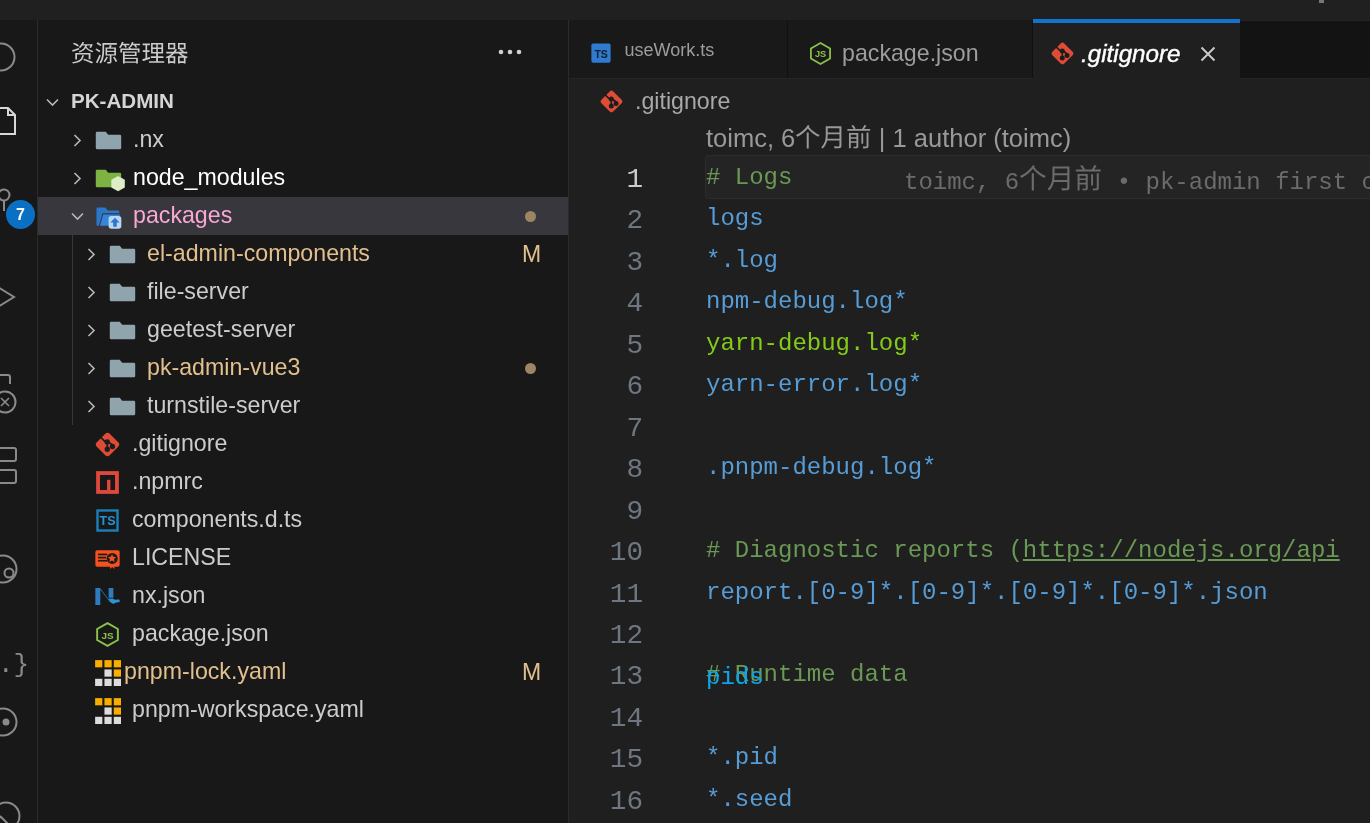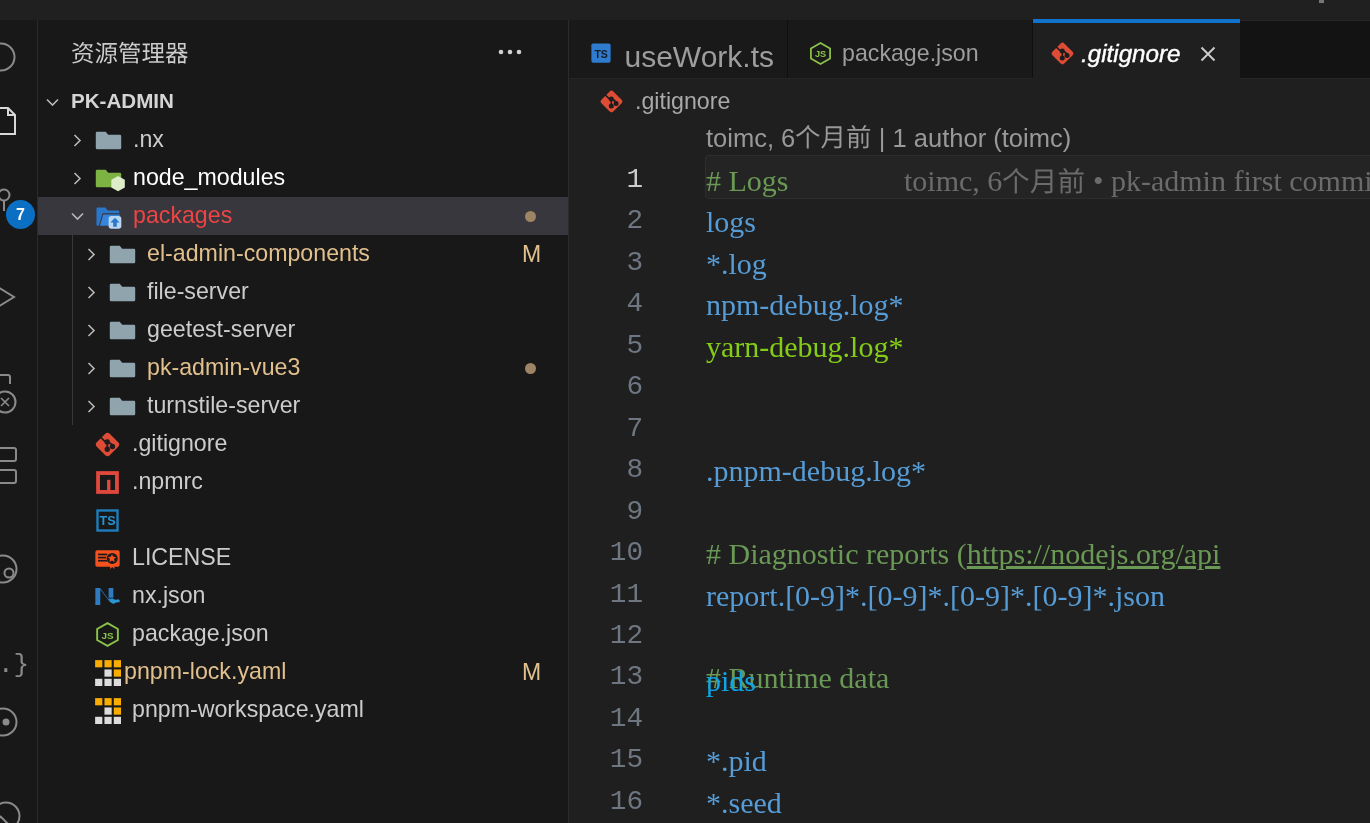--- a/index.html
+++ b/index.html
@@ -1,18 +1,18 @@
 <!DOCTYPE html>
 <html><head><meta charset="utf-8"><style>
 html,body{margin:0;padding:0;background:#1f1f1f;width:1370px;height:823px;overflow:hidden}
 *{box-sizing:border-box}
 body{font-family:"Liberation Sans",sans-serif;-webkit-font-smoothing:antialiased}
 .abs{position:absolute}
 .row-label{position:absolute;font-size:23.2px;color:#cccccc;white-space:pre}
-.code{position:absolute;left:706px;font-family:Liberation Serif, serif;font-size:30px;white-space:pre}
+.code{position:absolute;left:706px;font-family:Liberation Mono, monospace;font-size:24px;white-space:pre}
 .lnum{position:absolute;left:569px;width:74px;text-align:right;font-family:"Liberation Mono",monospace;font-size:27.7px;color:#6e7681}
 </style></head>
 <body>
 <div class="abs" style="left:0;top:0;width:1370px;height:823px;background:#1f1f1f;overflow:hidden">
 <div class="abs" style="left:0;top:0;width:1370px;height:20px;background:#202020"></div>
 <div class="abs" style="left:1319px;top:0;width:5px;height:3px;background:#777"></div>
 <div class="abs" style="left:0;top:20px;width:38px;height:803px;background:#181818;border-right:1px solid #2b2b2b"></div>
 <div class="abs" style="left:38px;top:20px;width:531px;height:803px;background:#181818;border-right:1px solid #2b2b2b"></div>
 <div class="abs" style="left:0;top:20px;width:37px;height:803px;overflow:hidden">
 <svg class="abs" width="37" height="803" viewBox="0 0 37 803" fill="none">
@@ -71,21 +71,21 @@
 <div class="abs" style="left:38px;top:197.3px;width:530px;height:38px;background:#37373d"></div>
 <svg width="16" height="16" viewBox="0 0 16 16" style="position:absolute;left:69px;top:208.3px">
       <path d="M3 5.5 L8.5 11 L14 5.5" fill="none" stroke="#b8b8b8" stroke-width="1.6"></path>
     </svg>
 <svg width="27" height="27" viewBox="0 0 24 24" style="position:absolute;left:94.5px;top:202.8px">
 <path d="M1.4 3.9 h7.8 l2.1 2.7 h9.2 a1.1 1.1 0 0 1 1.1 1.1 v1.5 h-14.9 l-3.3 11 h-1 a1.1 1.1 0 0 1 -1.1-1.1 v-14.1 a1.1 1.1 0 0 1 1.1-1.1z" fill="#2a77cc"></path>
 <path d="M7.3 10.3 h14.9 l-2.9 10 h-14.9 z" fill="#3585dc"></path>
 <rect x="12.1" y="11.6" width="11.3" height="11.3" rx="2.4" fill="#b9d7f3"></rect>
 <path d="M17.75 13.2 l4.1 4.1 h-2.5 v3.9 h-3.2 v-3.9 h-2.5 z" fill="#2a77cc"></path>
     </svg>
-<div class="row-label" style="left:133px;top:202.3px;color:#ef4444">packages</div>
+<div class="row-label" style="left:133px;top:202.3px;color:#f9a8d4">packages</div>
 <div class="abs" style="left:525px;top:210.8px;width:11px;height:11px;border-radius:50%;background:#9d8464"></div>
 <svg width="16" height="16" viewBox="0 0 16 16" style="position:absolute;left:83px;top:246.3px">
       <path d="M5.5 3 L11 8.5 L5.5 14" fill="none" stroke="#b8b8b8" stroke-width="1.6"></path>
     </svg>
 <svg width="27" height="27" viewBox="0 0 24 24" style="position:absolute;left:108.5px;top:240.8px">
 <path d="M1.9 4.2 h7.7 l2.1 2.7 h10.4 a1.2 1.2 0 0 1 1.2 1.2 v10.5 a1.2 1.2 0 0 1 -1.2 1.2 h-20.2 a1.2 1.2 0 0 1 -1.2 -1.2 v-13.2 a1.2 1.2 0 0 1 1.2-1.2z" fill="#90a4ae"></path>
     </svg>
 <div class="row-label" style="left:147px;top:240.3px;color:#e2c08d">el-admin-components</div>
 <div class="abs" style="left:522px;top:241.1px;width:18px;text-align:center;font-size:23px;color:#e2c08d">M</div>
 <svg width="16" height="16" viewBox="0 0 16 16" style="position:absolute;left:83px;top:284.3px">
@@ -131,20 +131,21 @@
 <div class="row-label" style="left:132px;top:430.3px;color:#cccccc">.gitignore</div>
 <svg width="27" height="27" viewBox="0 0 24 24" style="position:absolute;left:93.5px;top:468.8px">
 <rect x="3.6" y="3.6" width="16.8" height="16.8" fill="none" stroke="#e0483e" stroke-width="3.4"></rect>
 <rect x="11.6" y="9.6" width="3.0" height="9.6" fill="#e0483e"></rect>
     </svg>
 <div class="row-label" style="left:132px;top:468.3px;color:#cccccc">.npmrc</div>
 <svg width="27" height="27" viewBox="0 0 24 24" style="position:absolute;left:93.5px;top:506.79999999999995px">
 <rect x="3.1" y="3.1" width="17.8" height="17.8" fill="none" stroke="#1d7fbe" stroke-width="2.1"></rect>
 <text x="12" y="16.3" font-family="Liberation Sans,sans-serif" font-size="11.2" font-weight="bold" fill="#2394d4" text-anchor="middle">TS</text>
     </svg>
+<div class="row-label" style="left:132px;top:506.3px;color:#cccccc">components.d.ts</div>
 <svg width="27" height="27" viewBox="0 0 24 24" style="position:absolute;left:93.5px;top:544.8px">
 <rect x="1.2" y="4.6" width="21.6" height="14.8" rx="1.6" fill="#f4511e"></rect>
 <g stroke="#1b1b1b" stroke-width="1.5">
 <line x1="3.6" y1="8.4" x2="11.8" y2="8.4"></line>
         <line x1="3.6" y1="11.2" x2="10.8" y2="11.2"></line>
         <line x1="3.6" y1="14" x2="11.8" y2="14"></line>
       </g>
 <circle cx="16.2" cy="11.9" r="4.9" fill="#1b1b1b"></circle>
 <path d="M16 8.2 l1.1 2.2 2.5.3-1.8 1.8.5 2.5-2.3-1.3-2.3 1.3.5-2.5-1.8-1.8 2.5-.3z" fill="#f4511e"></path>
 <path d="M14.3 16.8 h3.8 v4.6 l-1.9-1.8-1.9 1.8z" fill="#f4511e"></path>
@@ -194,21 +195,21 @@
     </svg>
 <div class="row-label" style="left:132px;top:696.3px;color:#cccccc">pnpm-workspace.yaml</div>
 <div class="abs" style="left:72px;top:235px;width:1px;height:190px;background:#383838"></div>
 <div class="abs" style="left:569px;top:20px;width:801px;height:59px;background:#191919"></div>
 <div class="abs" style="left:1240px;top:20px;width:130px;height:59px;background:#131313;border-top:1px solid #252525"></div>
 <div class="abs" style="left:569px;top:78px;width:801px;height:1px;background:#252525"></div>
 <svg width="22" height="22" viewBox="0 0 24 24" style="position:absolute;left:590px;top:42px">
 <rect x="1.5" y="1.5" width="21" height="21" rx="2" fill="#2e7bcf"></rect>
 <text x="12.2" y="17.4" font-family="Liberation Sans,sans-serif" font-size="11.5" font-weight="bold" fill="#15202b" text-anchor="middle">TS</text>
     </svg>
-<div class="abs" style="left:624.5px;top:40px;font-size:30px;color:#9d9d9d">useWork.ts</div>
+<div class="abs" style="left:624.5px;top:40px;font-size:18px;color:#9d9d9d">useWork.ts</div>
 <div class="abs" style="left:787px;top:20px;width:1px;height:58px;background:#0f0f0f"></div>
 <svg width="25" height="25" viewBox="0 0 24 24" style="position:absolute;left:808px;top:41px">
 <path d="M12 1.9 L21.2 7.1 V16.9 L12 22.1 L2.8 16.9 V7.1 Z" fill="none" stroke="#8bc34a" stroke-width="1.7"></path>
 <text x="12" y="15.6" font-family="Liberation Sans,sans-serif" font-size="8.8" font-weight="bold" fill="#8bc34a" text-anchor="middle">JS</text>
     </svg>
 <div class="abs" style="left:842px;top:40px;font-size:23.2px;color:#9d9d9d">package.json</div>
 <div class="abs" style="left:1032px;top:20px;width:1px;height:58px;background:#0f0f0f"></div>
 <div class="abs" style="left:1033px;top:20px;width:207px;height:59px;background:#1f1f1f"></div>
 <div class="abs" style="left:1033px;top:19px;width:207px;height:3.5px;background:#1273cf"></div>
 <svg width="25" height="25" viewBox="0 0 24 24" style="position:absolute;left:1050px;top:41px">
@@ -248,20 +249,21 @@
 <div class="code" style="top:163.8px;color:#6a9955"># Logs</div>
 <div class="lnum" style="top:205.3px;color:#6e7681">2</div>
 <div class="code" style="top:205.3px;color:#569cd6">logs</div>
 <div class="lnum" style="top:246.7px;color:#6e7681">3</div>
 <div class="code" style="top:246.7px;color:#569cd6">*.log</div>
 <div class="lnum" style="top:288.2px;color:#6e7681">4</div>
 <div class="code" style="top:288.2px;color:#569cd6">npm-debug.log*</div>
 <div class="lnum" style="top:329.7px;color:#6e7681">5</div>
 <div class="code" style="top:329.7px;color:#84cc16">yarn-debug.log*</div>
 <div class="lnum" style="top:371.1px;color:#6e7681">6</div>
+<div class="code" style="top:371.1px;color:#569cd6">yarn-error.log*</div>
 <div class="lnum" style="top:412.6px;color:#6e7681">7</div>
 <div class="lnum" style="top:454.1px;color:#6e7681">8</div>
 <div class="code" style="top:454.1px;color:#569cd6">.pnpm-debug.log*</div>
 <div class="lnum" style="top:495.6px;color:#6e7681">9</div>
 <div class="lnum" style="top:537.0px;color:#6e7681">10</div>
 <div class="code" style="top:537.0px;color:#6a9955"># Diagnostic reports (<span style="text-decoration:underline">https://nodejs.org/api</span></div>
 <div class="lnum" style="top:578.5px;color:#6e7681">11</div>
 <div class="code" style="top:578.5px;color:#569cd6">report.[0-9]*.[0-9]*.[0-9]*.[0-9]*.json</div>
 <div class="lnum" style="top:620.0px;color:#6e7681">12</div>
 <div class="lnum" style="top:661.4px;color:#6e7681">13</div>

